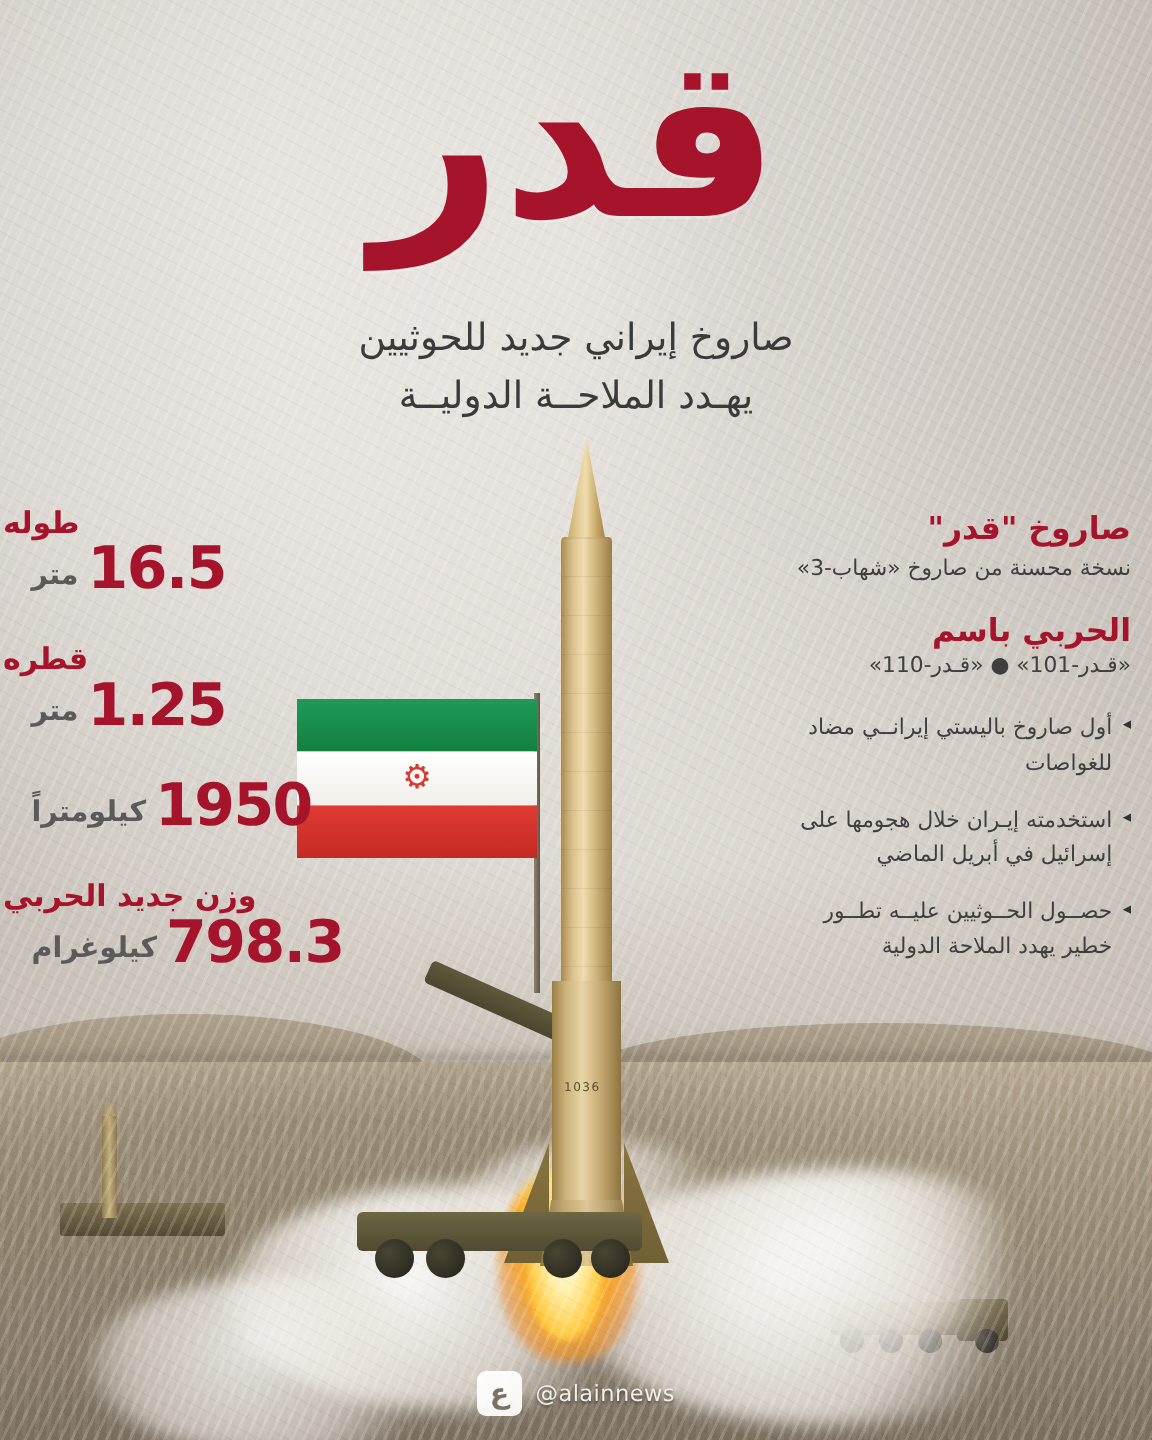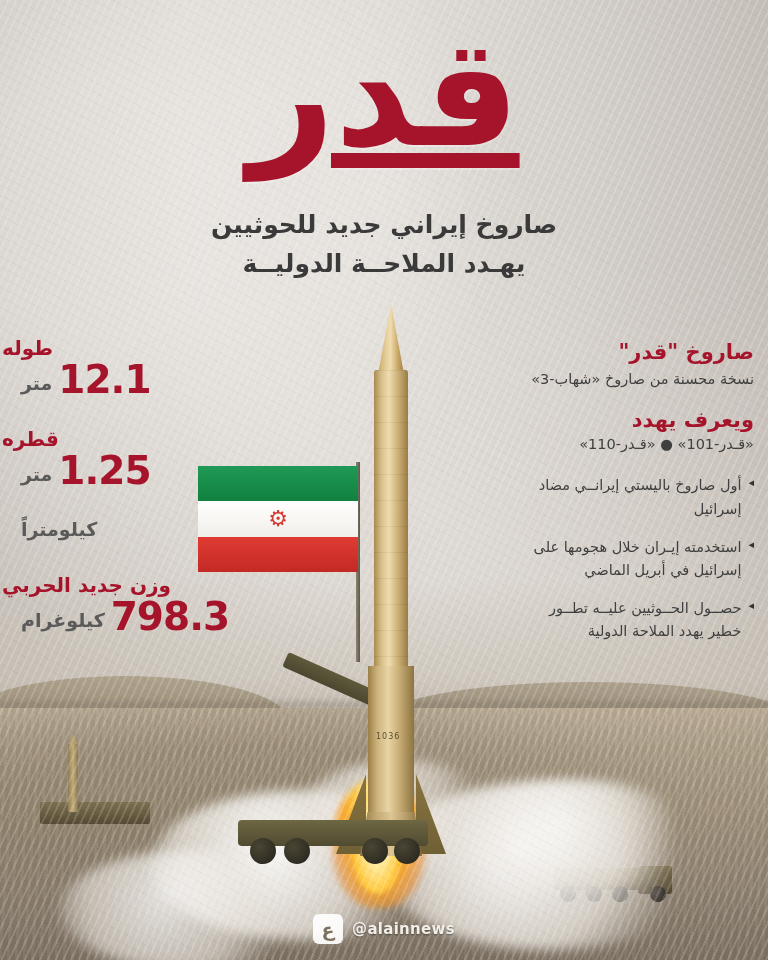--- a/index.html
+++ b/index.html
@@ -78,21 +78,21 @@
     filter: blur(3px);
   }
   .flame-core {
     position:absolute; left: 352px; bottom: 66px; width: 50px; height: 86px;
     background: radial-gradient(ellipse at 50% 20%, #ffffff 0%, #fff3b0 35%, #ffc83c 70%, rgba(255,180,40,0) 100%);
     border-radius: 50%;
     filter: blur(2px);
   }
 
   
-  .missile-wrap { position:absolute; left: 316px; top: 304px; width: 150px; height: 560px; text-align: right; }
+  .missile-wrap { position:absolute; left: 316px; top: 292px; width: 150px; height: 560px; text-align: right; }
   .nose {
     position:absolute; left: 62px; top: 0; width: 26px; height: 70px;
     background: linear-gradient(to right, #c9a866 0%, #e4cd97 30%, #f0dcae 48%, #c6a563 78%, #9d8048 100%);
     clip-path: polygon(50% 0, 100% 100%, 0 100%);
   }
   .body {
     position:absolute; left: 58px; top: 66px; width: 34px; height: 300px;
     background: linear-gradient(to right, #a98a4e 0%, #d9c08a 22%, #efdcb0 44%, #d3b87f 66%, #9a7d45 100%);
     border-radius: 3px 3px 0 0;
   }
@@ -146,25 +146,24 @@
     width: 26px; height: 24px; color:#d43a31; font-size: 22px; line-height: 24px; text-align:center;
   }
   .flag-pole { position:absolute; left: 356px; top: 462px; width: 4px; height: 200px; background: linear-gradient(to right,#8d8472,#5d564a); }
 
   
   .title {
     position:absolute; top: 18px; left: 0; right: 0; text-align: center;
     font-size: 150px; font-weight: 700; line-height: 1; color: #a6142b;
     letter-spacing: -2px;
     text-shadow: 0 2px 0 rgba(255,255,255,0.25);
-    text-decoration: underline;
   }
   .subtitle {
     position:absolute; top: 206px; left: 0; right: 0;
-    text-align: center; color: #3a3a3a; font-weight: 700;
+    text-align: center; color: #3a3a3a; font-weight: 400;
     font-size: 25px; line-height: 1.55;
     padding: 0 68px;
   }
   .subtitle .l2 { letter-spacing: 1px; }
 
   
   .stats { position:absolute; left: 0; top: 336px; width: 270px; padding-left: 2px; text-align: left; }
   .stat { margin-bottom: 26px; text-align: left; direction: rtl; }
   .stat-label { color:#a6142b; font-size: 20px; font-weight: 700; text-align: left; }
   .stat-row { display:flex; align-items: flex-end; justify-content: flex-start; gap: 6px; direction: ltr; }
@@ -187,21 +186,21 @@
     position:absolute; bottom: 16px; left: 0; right: 0;
     display:flex; align-items:center; justify-content:center; gap: 9px;
     direction: ltr;
   }
   .logo-box {
     width: 30px; height: 30px; border-radius: 6px;
     background: rgba(255,255,255,0.92);
     display:flex; align-items:center; justify-content:center;
     color:#7d7162; font-size: 19px; font-weight: 700;
   }
-  .handle { color:#f2efe9; font-size: 15px; font-weight: 700; letter-spacing:.3px; text-shadow: 0 1px 2px rgba(0,0,0,.45); }
+  .handle { color:#f2efe9; font-size: 15px; font-weight: 400; letter-spacing:.3px; text-shadow: 0 1px 2px rgba(0,0,0,.45); }
 
   .truck {
     position:absolute; right: 96px; bottom: 58px; width: 120px; height: 52px;
   }
   .truck .cab { position:absolute; right:0; bottom: 8px; width: 34px; height: 28px; background: linear-gradient(to bottom,#6d5f3f,#4a3f29); border-radius: 3px; }
   .truck .bed { position:absolute; right: 30px; bottom: 12px; width: 88px; height: 22px; background: linear-gradient(to bottom,#7a6a46,#53462d); border-radius: 2px; }
   .truck .w { position:absolute; bottom: 0; width: 16px; height: 16px; border-radius:50%; background: radial-gradient(circle at 35% 35%,#3a332a,#17140f); }
 
   .far-missile { position:absolute; left: 64px; bottom: 148px; width: 18px; height: 78px; }
   .far-missile .fb { position:absolute; left:4px; top: 10px; width: 10px; height: 68px; background: linear-gradient(to right,#8e7b52,#c3ac7a,#8a7750); }
@@ -276,55 +275,56 @@
   <div class="subtitle">
     <div class="l1">صاروخ إيراني جديد للحوثيين</div>
     <div class="l2">يهـدد الملاحــة الدوليــة</div>
   </div>
 
   <div class="stats">
     <div class="stat">
       <div class="stat-label">طوله</div>
       <div class="stat-row">
         <span class="stat-unit">متر</span>
-        <span class="stat-value">12.1</span>
+        <span class="stat-value">16.5</span>
       </div>
     </div>
     <div class="stat">
       <div class="stat-label">قطره</div>
       <div class="stat-row">
         <span class="stat-unit">متر</span>
         <span class="stat-value">1.25</span>
       </div>
     </div>
     <div class="stat">
       <div class="stat-row">
         <span class="stat-unit">كيلومتراً</span>
+        <span class="stat-value">1950</span>
       </div>
     </div>
     <div class="stat">
       <div class="stat-label">وزن جديد الحربي</div>
       <div class="stat-row">
         <span class="stat-unit">كيلوغرام</span>
         <span class="stat-value">798.3</span>
       </div>
     </div>
   </div>
 
   <div class="info">
     <div class="info-h">صاروخ "قدر"</div>
     <div class="info-p">نسخة محسنة من صاروخ «شهاب-3»</div>
 
-    <div class="info-h">ويعرف يهدد</div>
+    <div class="info-h">الحربي باسم</div>
     <div class="alias-row">«قـدر-101» ● «قـدر-110»</div>
 
     <div class="bullets">
       <div class="bullet">
         <span class="tri">◂</span>
-        <span class="btxt">أول صاروخ باليستي إيرانــي مضاد إسرائيل</span>
+        <span class="btxt">أول صاروخ باليستي إيرانــي مضاد للغواصات</span>
       </div>
       <div class="bullet">
         <span class="tri">◂</span>
         <span class="btxt">استخدمته إيـران خلال هجومها على إسرائيل في أبريل الماضي</span>
       </div>
       <div class="bullet">
         <span class="tri">◂</span>
         <span class="btxt">حصــول الحــوثيين عليــه تطــور خطير يهدد الملاحة الدولية</span>
       </div>
     </div>

